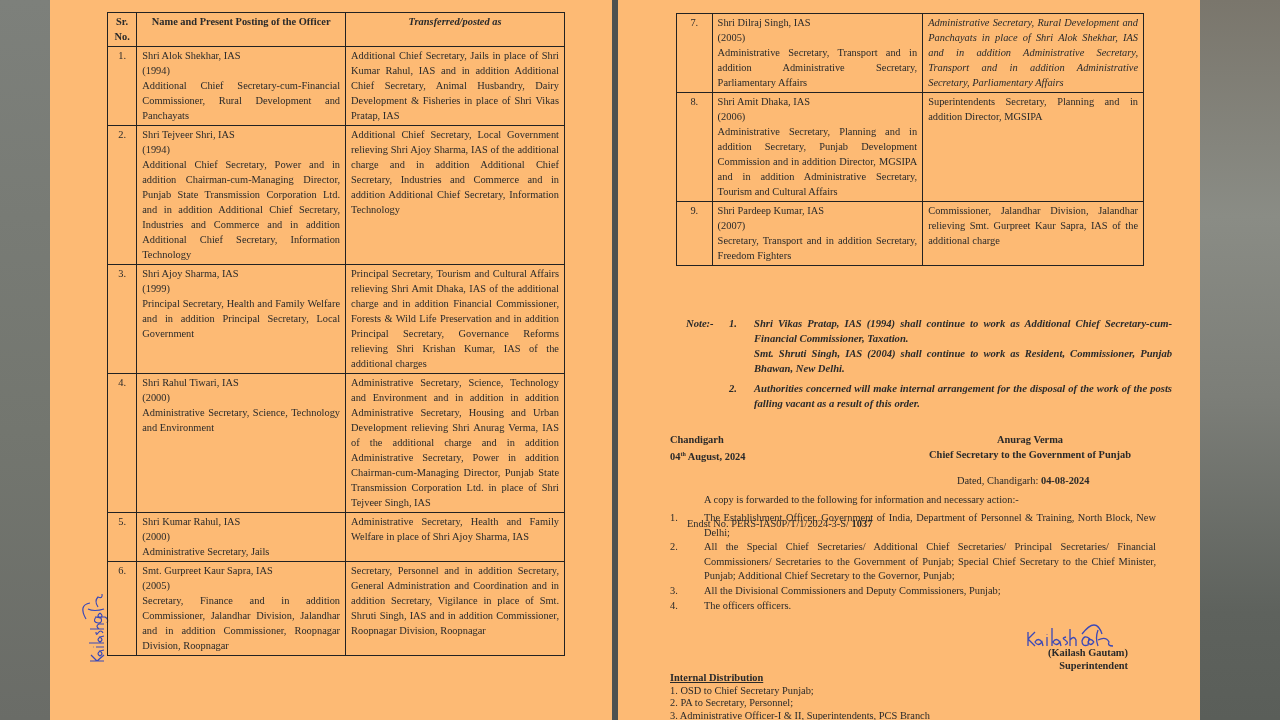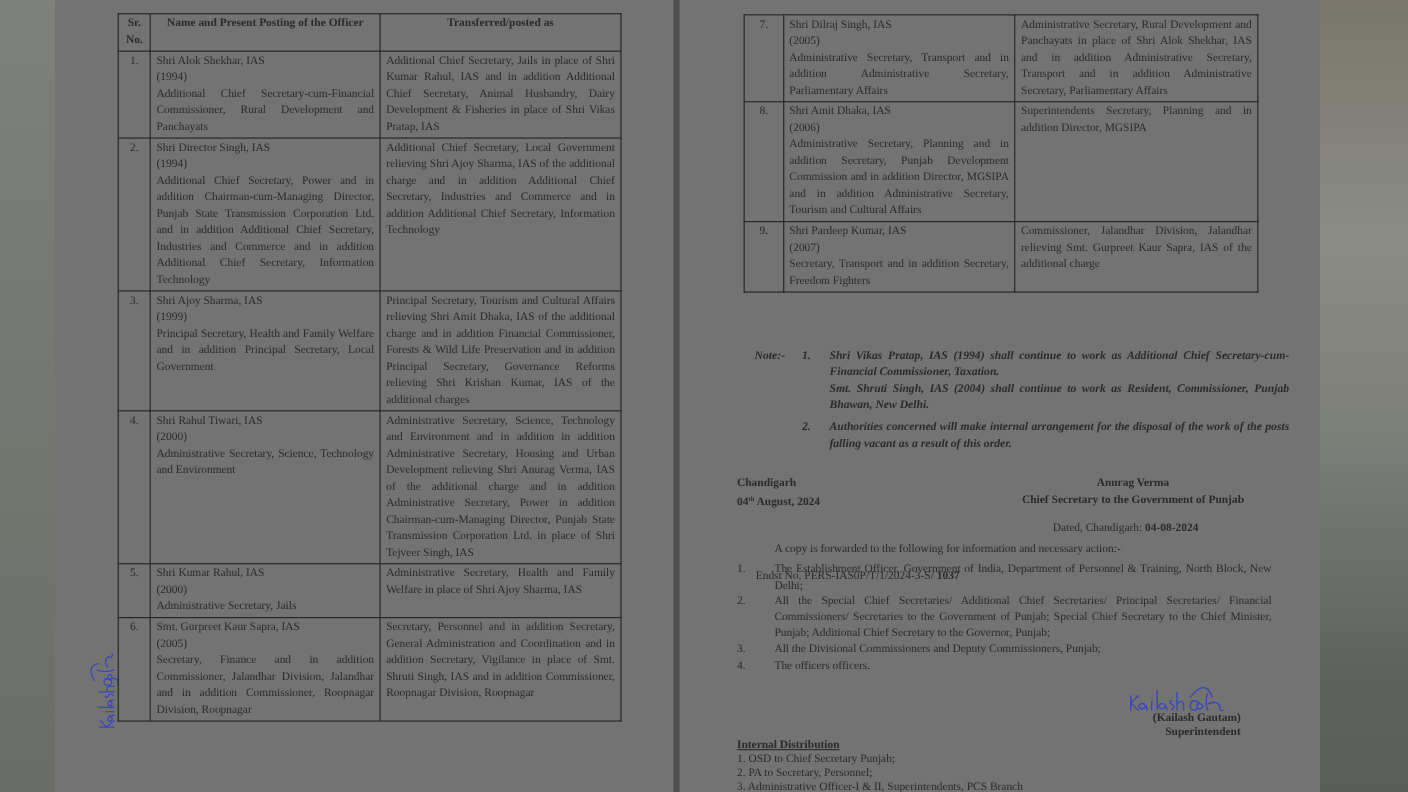--- a/index.html
+++ b/index.html
@@ -7,30 +7,30 @@
     width:1280px; height:720px; overflow:hidden; position:relative;
     background: linear-gradient(90deg, #7b7e7a 0%, #7a7c77 4%, #6f716c 100%);
     font-family: "Liberation Serif", "DejaVu Serif", serif;
     color:#2a2a2a;
   }
   .bg-left { position:absolute; left:0; top:0; width:50px; height:720px;
     background: linear-gradient(180deg,#7d807b 0%, #73766f 60%, #6a6c67 100%); }
   .bg-mid { position:absolute; left:612px; top:0; width:6px; height:720px; background:#4e514f; }
   .bg-right { position:absolute; left:1200px; top:0; width:80px; height:720px;
     background: linear-gradient(180deg,#7a766c 0%, #8a8c85 30%, #7c7e78 55%, #5e625d 85%, #5a5e59 100%); }
-  .page { position:absolute; top:0; height:720px; background:#737373; overflow:hidden; }
+  .page { position:absolute; top:0; height:720px; background:#fdba74; overflow:hidden; }
   .page-left { left:50px; width:562px; }
   .page-right { left:618px; width:582px; }
 
   table.order { position:absolute; border-collapse:collapse; font-size:10.4px; line-height:15px; }
   table.order td, table.order th { border:1.6px solid #222; vertical-align:top; padding:1px 5px 2px 5px; text-align:justify; }
   table.order th { font-weight:bold; text-align:center; }
   .sr { text-align:center !important; width:22px; padding-left:3px !important; padding-right:3px !important; }
   .c-name { width:196px; }
-  .c-post { width:206px; }
+  .c-post { width:206px;font-style:italic; }
   .line { display:block; }
   .sig-left { position:absolute; left:26px; top:575px; width:40px; height:90px; }
 
   .note { position:absolute; left:52px; top:316px; width:486px; font-size:10.6px; line-height:15px; font-style:italic; font-weight:bold;margin-left:16px; }
   .note .lab { position:absolute; left:0; top:0; }
   .note .item { position:relative; padding-left:68px; text-align:justify; }
   .note .num { position:absolute; left:43px; top:0; }
   .meta { position:absolute; font-size:10.4px; line-height:15px; }
   .bold { font-weight:bold; }
   .fwd-list { position:absolute; left:52px; top:511px; width:486px; font-size:10.4px; line-height:14.6px; }
@@ -64,21 +64,21 @@
       <td>
         <span class="line">Shri Alok Shekhar, IAS</span>
         <span class="line">(1994)</span>
         <span class="line">Additional Chief Secretary-cum-Financial Commissioner, Rural Development and Panchayats</span>
       </td>
       <td>Additional Chief Secretary, Jails in place of Shri Kumar Rahul, IAS and in addition Additional Chief Secretary, Animal Husbandry, Dairy Development &amp; Fisheries in place of Shri Vikas Pratap, IAS</td>
     </tr>
     <tr>
       <td class="sr">2.</td>
       <td>
-        <span class="line">Shri Director Singh, IAS</span>
+        <span class="line">Shri Tejveer Shri, IAS</span>
         <span class="line">(1994)</span>
         <span class="line">Additional Chief Secretary, Power and in addition Chairman-cum-Managing Director, Punjab State Transmission Corporation Ltd. and in addition Additional Chief Secretary, Industries and Commerce and in addition Additional Chief Secretary, Information Technology</span>
       </td>
       <td>Additional Chief Secretary, Local Government relieving Shri Ajoy Sharma, IAS of the additional charge and in addition Additional Chief Secretary, Industries and Commerce and in addition Additional Chief Secretary, Information Technology</td>
     </tr>
     <tr>
       <td class="sr">3.</td>
       <td>
         <span class="line">Shri Ajoy Sharma, IAS</span>
         <span class="line">(1999)</span>

